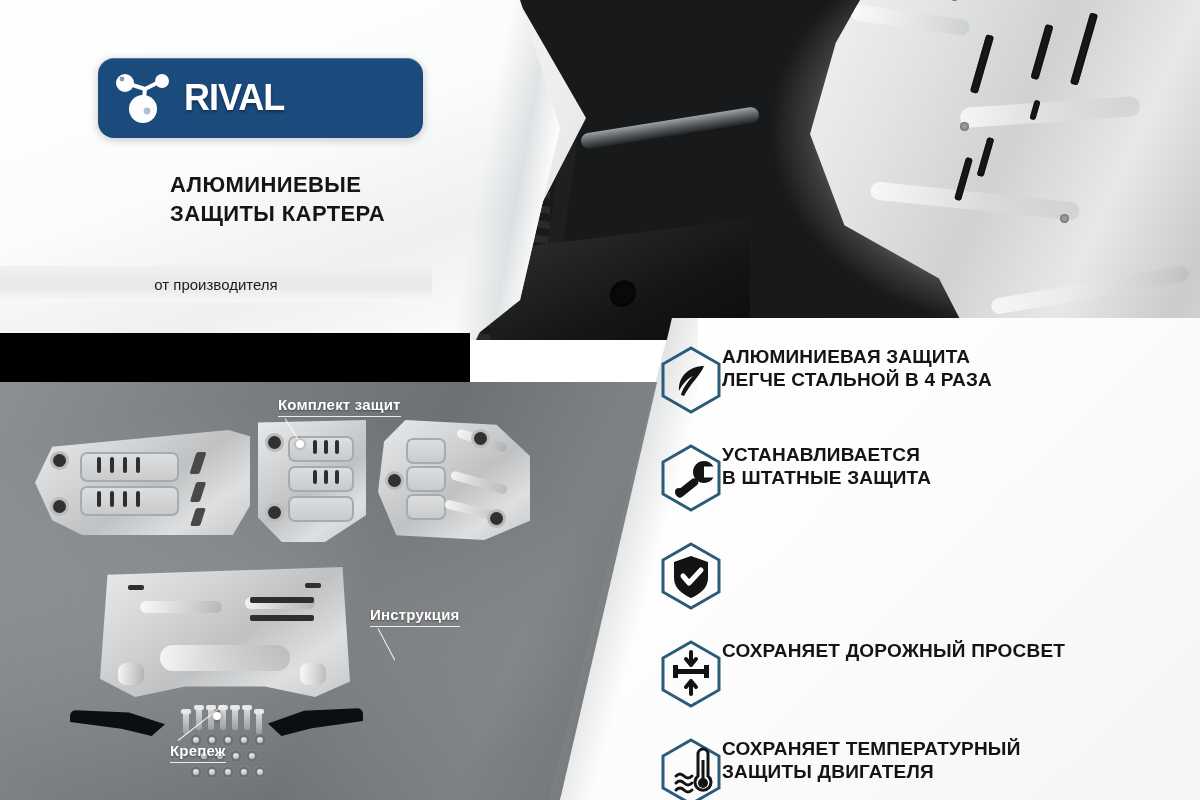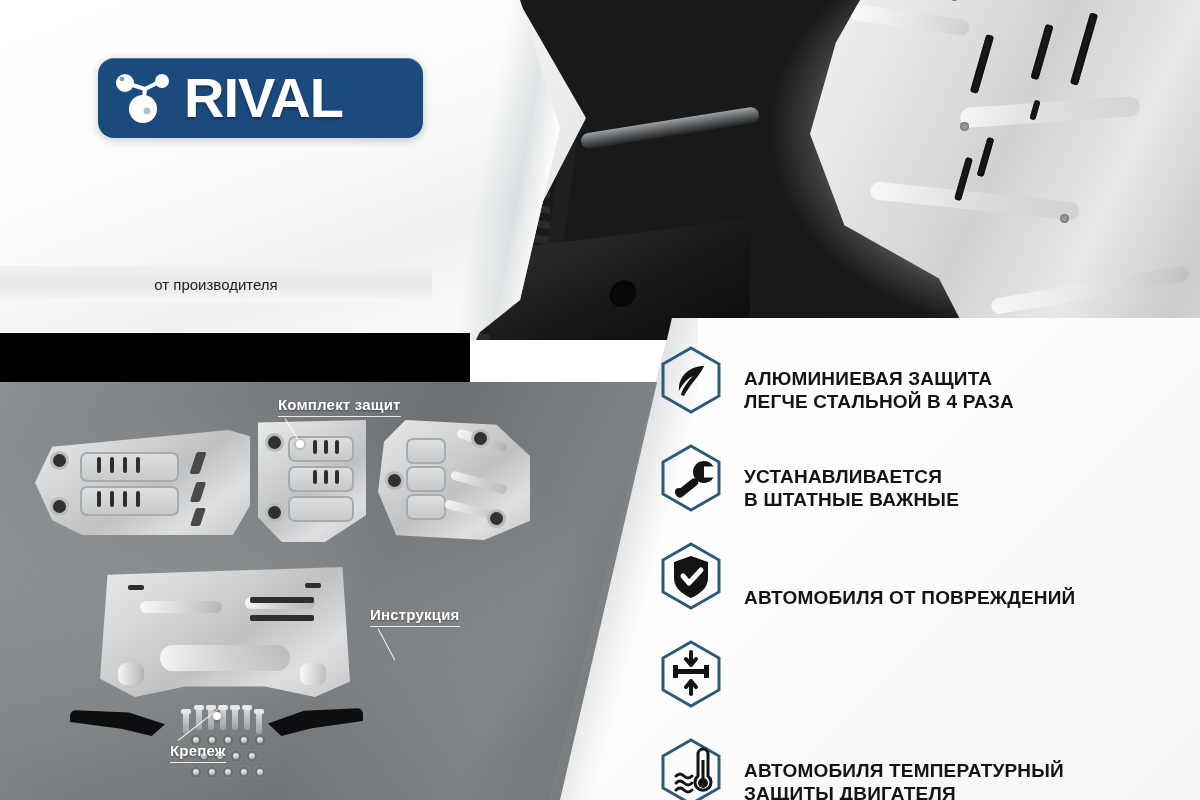--- a/index.html
+++ b/index.html
@@ -71,21 +71,21 @@
 
   
   .logo{
     position:absolute;left:98px;top:58px;width:325px;height:80px;
     background:#1b4a7d;border-radius:16px;
     box-shadow:0 2px 10px rgba(0,0,0,.22), inset 0 1px 0 rgba(255,255,255,.25);
     display:flex;align-items:center;gap:10px;padding:0 14px;box-sizing:border-box;
   }
   .logo-mark{width:62px;height:62px;position:relative;flex:0 0 auto;}
   .logo-word{
-    color:#ffffff;font-weight:bold;font-size:56px;letter-spacing:-1px;
+    color:#ffffff;font-weight:bold;font-size:36px;letter-spacing:-1px;
     font-family:"Liberation Sans", sans-serif;line-height:1;
     text-shadow:0 2px 3px rgba(0,0,0,.35);
   }
 
   
   .headline{
     position:absolute;left:170px;top:170px;width:350px;
     font-size:22px;font-weight:bold;color:#151515;line-height:1.32;letter-spacing:.4px;
   }
   .ribbon{
@@ -146,21 +146,21 @@
   }
 
   .adv-badge{
     position:absolute;left:1000px;top:263px;width:200px;height:30px;
     background:linear-gradient(180deg,rgba(120,123,126,.72),rgba(86,89,92,.72));
     display:flex;align-items:center;justify-content:center;
   }
   .adv-badge span{color:#fff;font-size:15px;letter-spacing:.2px;}
 
   .adv-list{position:absolute;left:660px;top:346px;width:530px;}
-  .adv-item{display:flex;align-items:flex-end;gap:22px;margin-bottom:30px;}
+  .adv-item{display:flex;align-items:flex-start;margin-bottom:30px;}
   .hexicon{width:62px;height:68px;flex:0 0 auto;position:relative;}
   .adv-text{font-size:19px;font-weight:bold;color:#141414;line-height:1.2;letter-spacing:.2px;}
   .adv-text .l2{display:block;}
 </style>
 </head>
 <body>
 
 <div id="stage">
 
   <div class="photo-hero">
@@ -202,20 +202,24 @@
         <circle cx="13" cy="16" r="9" fill="#ffffff"></circle>
         <circle cx="50" cy="14" r="7" fill="#ffffff"></circle>
         <circle cx="31" cy="42" r="14" fill="#ffffff"></circle>
         <circle cx="10" cy="12" r="2.4" fill="#1b4a7d" opacity=".55"></circle>
         <circle cx="35" cy="44" r="3.4" fill="#1b4a7d" opacity=".35"></circle>
       </svg>
     </div>
     <div class="logo-word">RIVAL</div>
   </div>
 
+  <div class="headline">
+    <div>АЛЮМИНИЕВЫЕ</div>
+    <div>ЗАЩИТЫ КАРТЕРА</div>
+  </div>
 
   <div class="ribbon">
     <span>от производителя</span>
   </div>
 
   <div class="black-band"></div>
 
   <div class="gray-panel">
 
     <div class="plate" style="left:35px;top:48px;width:215px;height:105px;
@@ -352,63 +356,66 @@
       <div class="hexicon">
         <svg viewBox="0 0 62 68" width="62" height="68" aria-hidden="true">
           <polygon points="31,2 59,18 59,50 31,66 3,50 3,18" fill="none" stroke="#2b5b79" stroke-width="3"></polygon>
           <path d="M44 17 a11 11 0 1 0 0 22 a11 11 0 0 0 9.5-5.4 l-9.5 0 l0-11 l9.5 0 A11 11 0 0 0 44 17 Z" fill="#111315"></path>
           <rect x="14" y="40" width="26" height="8" rx="4" fill="#111315" transform="rotate(-38 27 44)"></rect>
           <circle cx="19" cy="48" r="4" fill="#111315"></circle>
         </svg>
       </div>
       <div class="adv-text">
         <span class="l2">УСТАНАВЛИВАЕТСЯ</span>
-        <span class="l2">В ШТАТНЫЕ ВАЖНЫЕ</span>
+        <span class="l2">В ШТАТНЫЕ ЗАЩИТА</span>
       </div>
     </div>
 
     <div class="adv-item">
       <div class="hexicon">
         <svg viewBox="0 0 62 68" width="62" height="68" aria-hidden="true">
           <polygon points="31,2 59,18 59,50 31,66 3,50 3,18" fill="none" stroke="#2b5b79" stroke-width="3"></polygon>
           <path d="M31 14 L48 20 L48 36 C48 46 40 52 31 56 C22 52 14 46 14 36 L14 20 Z" fill="#111315"></path>
           <path d="M23 34 l6 7 l12 -13" fill="none" stroke="#ffffff" stroke-width="5" stroke-linecap="round" stroke-linejoin="round"></path>
         </svg>
       </div>
       <div class="adv-text">
-        <span class="l2">АВТОМОБИЛЯ ОТ ПОВРЕЖДЕНИЙ</span>
       </div>
     </div>
 
     <div class="adv-item">
       <div class="hexicon">
         <svg viewBox="0 0 62 68" width="62" height="68" aria-hidden="true">
           <polygon points="31,2 59,18 59,50 31,66 3,50 3,18" fill="none" stroke="#2b5b79" stroke-width="3"></polygon>
           <rect x="15" y="29" width="32" height="5" fill="#111315"></rect>
           <rect x="13" y="25" width="5" height="13" fill="#111315"></rect>
           <rect x="44" y="25" width="5" height="13" fill="#111315"></rect>
           <path d="M31 12 l0 13 M31 25 l-5 -6 M31 25 l5 -6" stroke="#111315" stroke-width="4" fill="none" stroke-linecap="round"></path>
           <path d="M31 54 l0 -13 M31 41 l-5 6 M31 41 l5 6" stroke="#111315" stroke-width="4" fill="none" stroke-linecap="round"></path>
         </svg>
+      </div>
+      <div class="adv-text">
+        <span class="l2">СОХРАНЯЕТ ДОРОЖНЫЙ ПРОСВЕТ</span>
+        <span class="l2"></span>
       </div>
     </div>
 
     <div class="adv-item">
       <div class="hexicon">
         <svg viewBox="0 0 62 68" width="62" height="68" aria-hidden="true">
           <polygon points="31,2 59,18 59,50 31,66 3,50 3,18" fill="none" stroke="#2b5b79" stroke-width="3"></polygon>
           <path d="M38 16 a5 5 0 0 1 10 0 v22 a8 8 0 1 1 -10 0 Z" fill="none" stroke="#111315" stroke-width="3"></path>
           <circle cx="43" cy="45" r="5" fill="#111315"></circle>
           <rect x="41.5" y="22" width="3" height="20" fill="#111315"></rect>
           <path d="M16 38 q4 -4 8 0 t8 0" fill="none" stroke="#111315" stroke-width="3" stroke-linecap="round"></path>
           <path d="M16 45 q4 -4 8 0 t8 0" fill="none" stroke="#111315" stroke-width="3" stroke-linecap="round"></path>
           <path d="M16 52 q4 -4 8 0 t8 0" fill="none" stroke="#111315" stroke-width="3" stroke-linecap="round"></path>
         </svg>
       </div>
       <div class="adv-text">
-        <span class="l2">АВТОМОБИЛЯ ТЕМПЕРАТУРНЫЙ</span>
+        <span class="l2">СОХРАНЯЕТ ТЕМПЕРАТУРНЫЙ</span>
         <span class="l2">ЗАЩИТЫ ДВИГАТЕЛЯ</span>
       </div>
     </div>
 
   </div>
 
 </div>
 
 </body></html>

